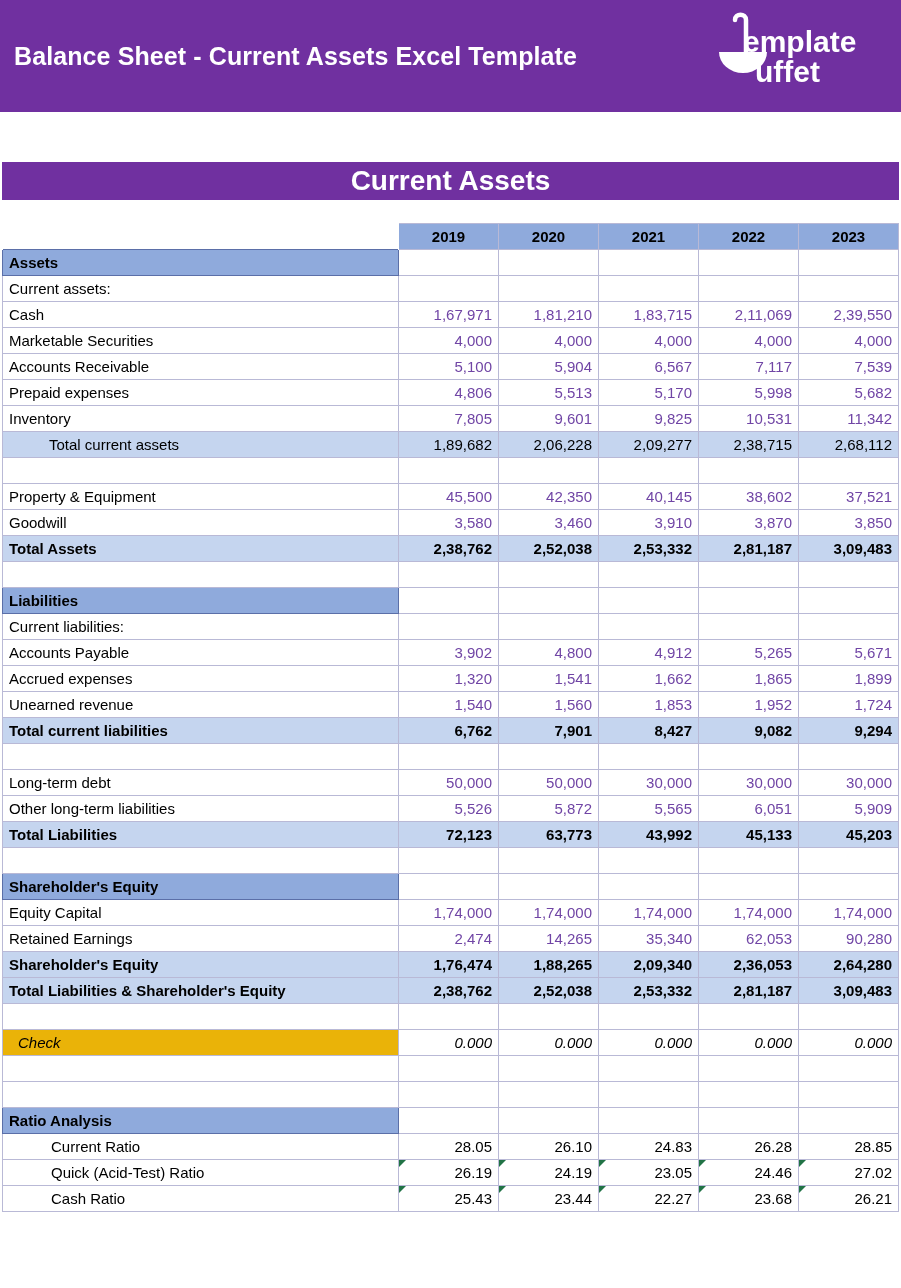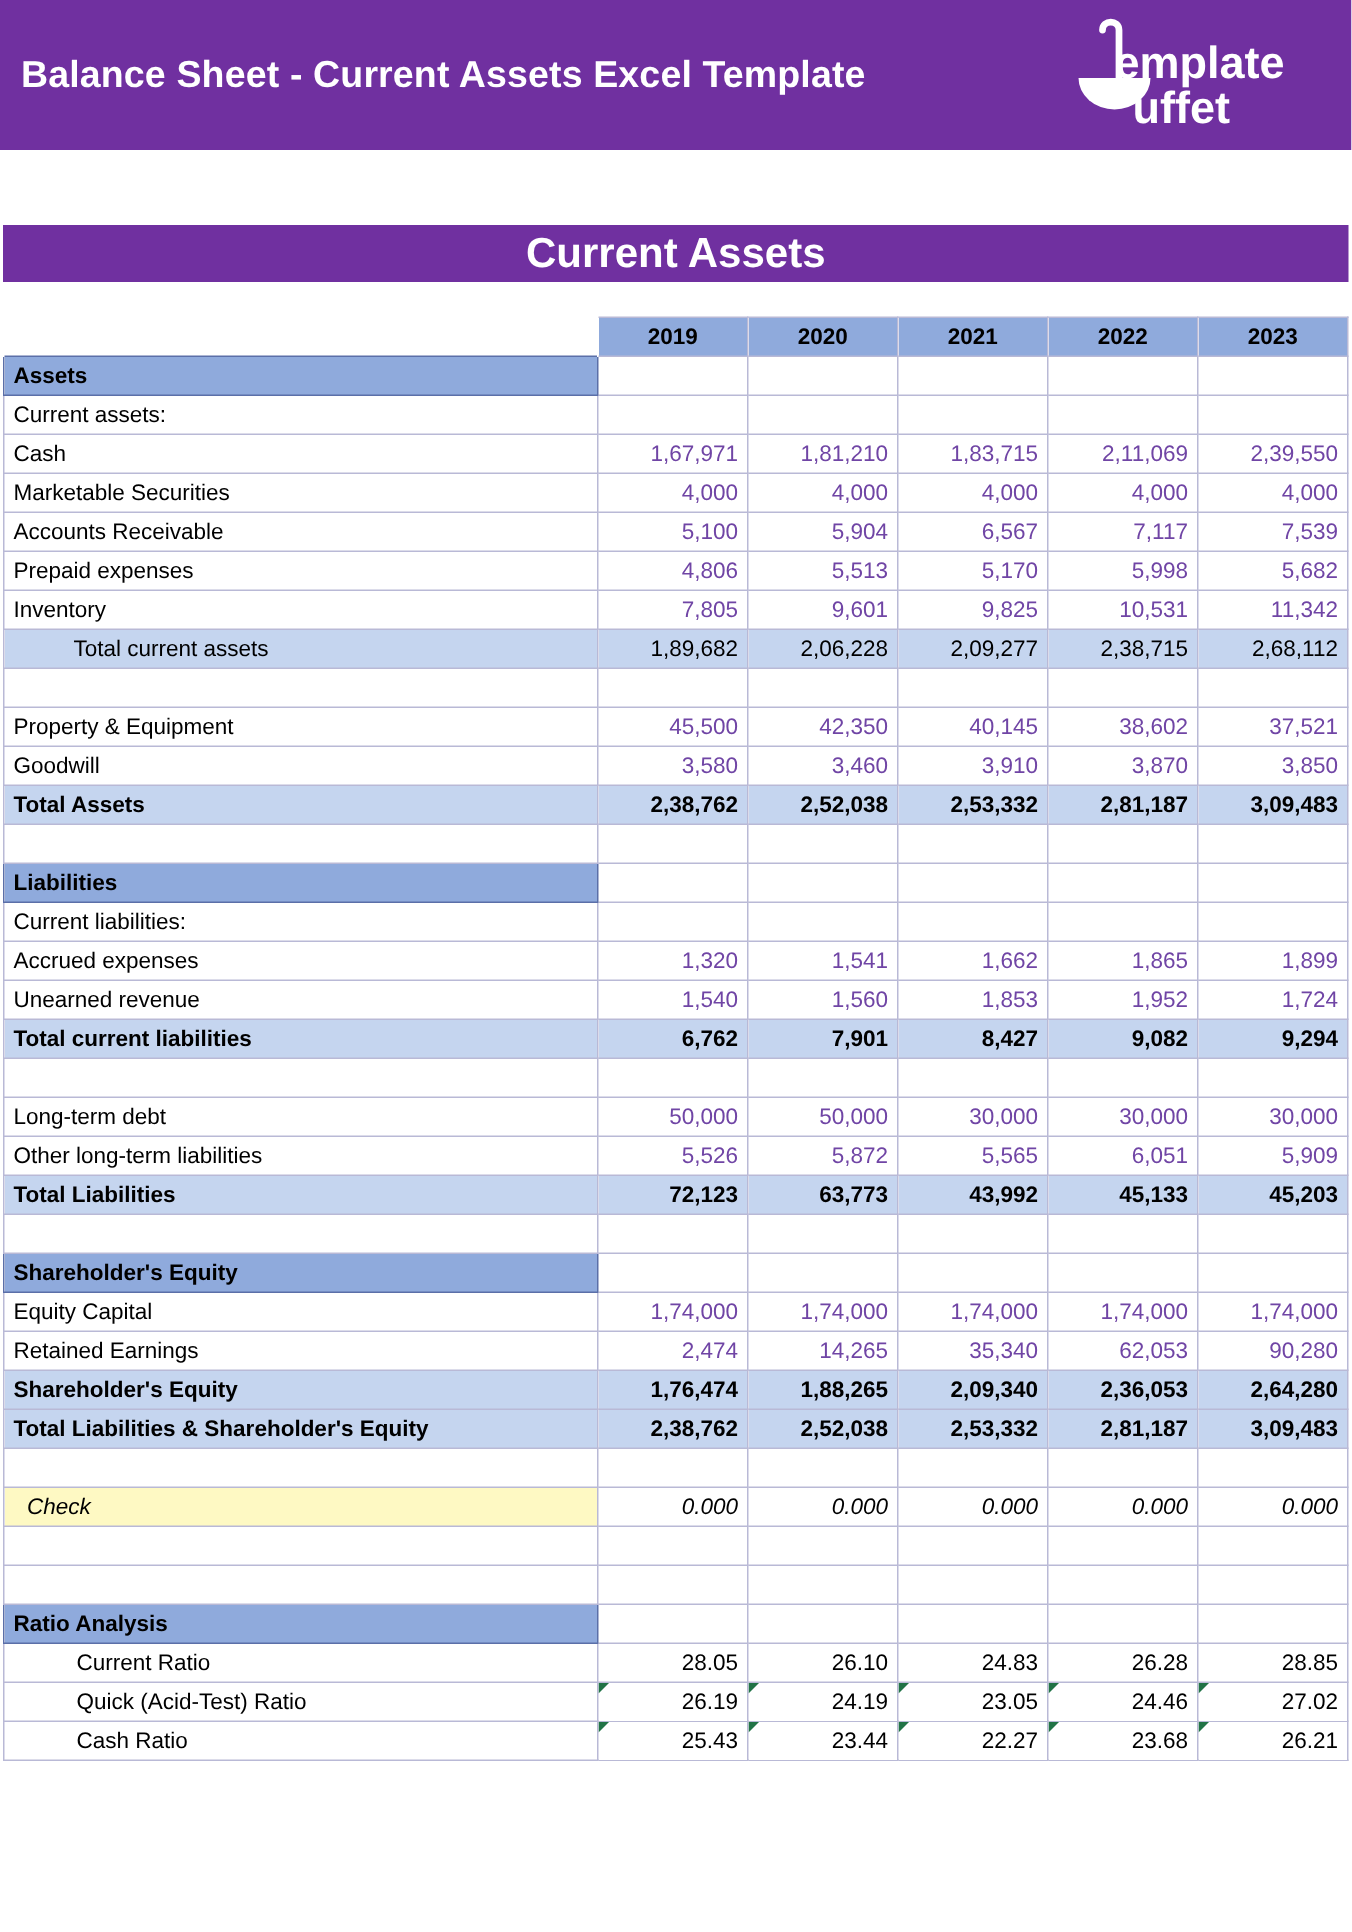--- a/index.html
+++ b/index.html
@@ -11,21 +11,21 @@
     width: 901px;
     height: 1288px;
     font-family: "Liberation Sans", sans-serif;
     color: #000000;
     overflow: hidden;
   }
 
   
   .banner {
     position: relative;
-    height: 100px;
+    height: 112px;
     background: #7030A0;
     display: flex;
     align-items: center;
     box-sizing: border-box;
     padding: 0 14px;
   }
   .banner-title {
     color: #ffffff;
     font-size: 25px;
     font-weight: bold;
@@ -120,21 +120,21 @@
   .r-subtotal td {
     background: #C5D5EF;
     border-color: #7b7bb0;
   }
   .r-subtotal td.label { font-weight: normal; padding-left: 46px; }
   .r-subtotal td.val { text-align: right; font-weight: normal; }
 
   .r-plain td.label { background:#ffffff;padding-left:48px; }
   .r-plain td.val { background:#ffffff; text-align:right; color:#000000; }
 
-  .r-check td.label { background:#fef9c3; font-style: italic; padding-left: 15px; }
+  .r-check td.label { background:#eab308; font-style: italic; padding-left: 15px; }
   .r-check td.val {
     background:#ffffff;
     text-align:right;
     font-style: italic;
     color:#000000;
   }
 
   
   .r-spacer td {
     height: 25px;
@@ -333,20 +333,28 @@
 
     <tr class="r-item">
       <td class="label">Current liabilities:</td>
       <td class="val"></td>
       <td class="val"></td>
       <td class="val"></td>
       <td class="val"></td>
       <td class="val"></td>
     </tr>
 
+    <tr class="r-item">
+      <td class="label">Accounts Payable</td>
+      <td class="val">3,902</td>
+      <td class="val">4,800</td>
+      <td class="val">4,912</td>
+      <td class="val">5,265</td>
+      <td class="val">5,671</td>
+    </tr>
 
     <tr class="r-item">
       <td class="label">Accrued expenses</td>
       <td class="val">1,320</td>
       <td class="val">1,541</td>
       <td class="val">1,662</td>
       <td class="val">1,865</td>
       <td class="val">1,899</td>
     </tr>
 

